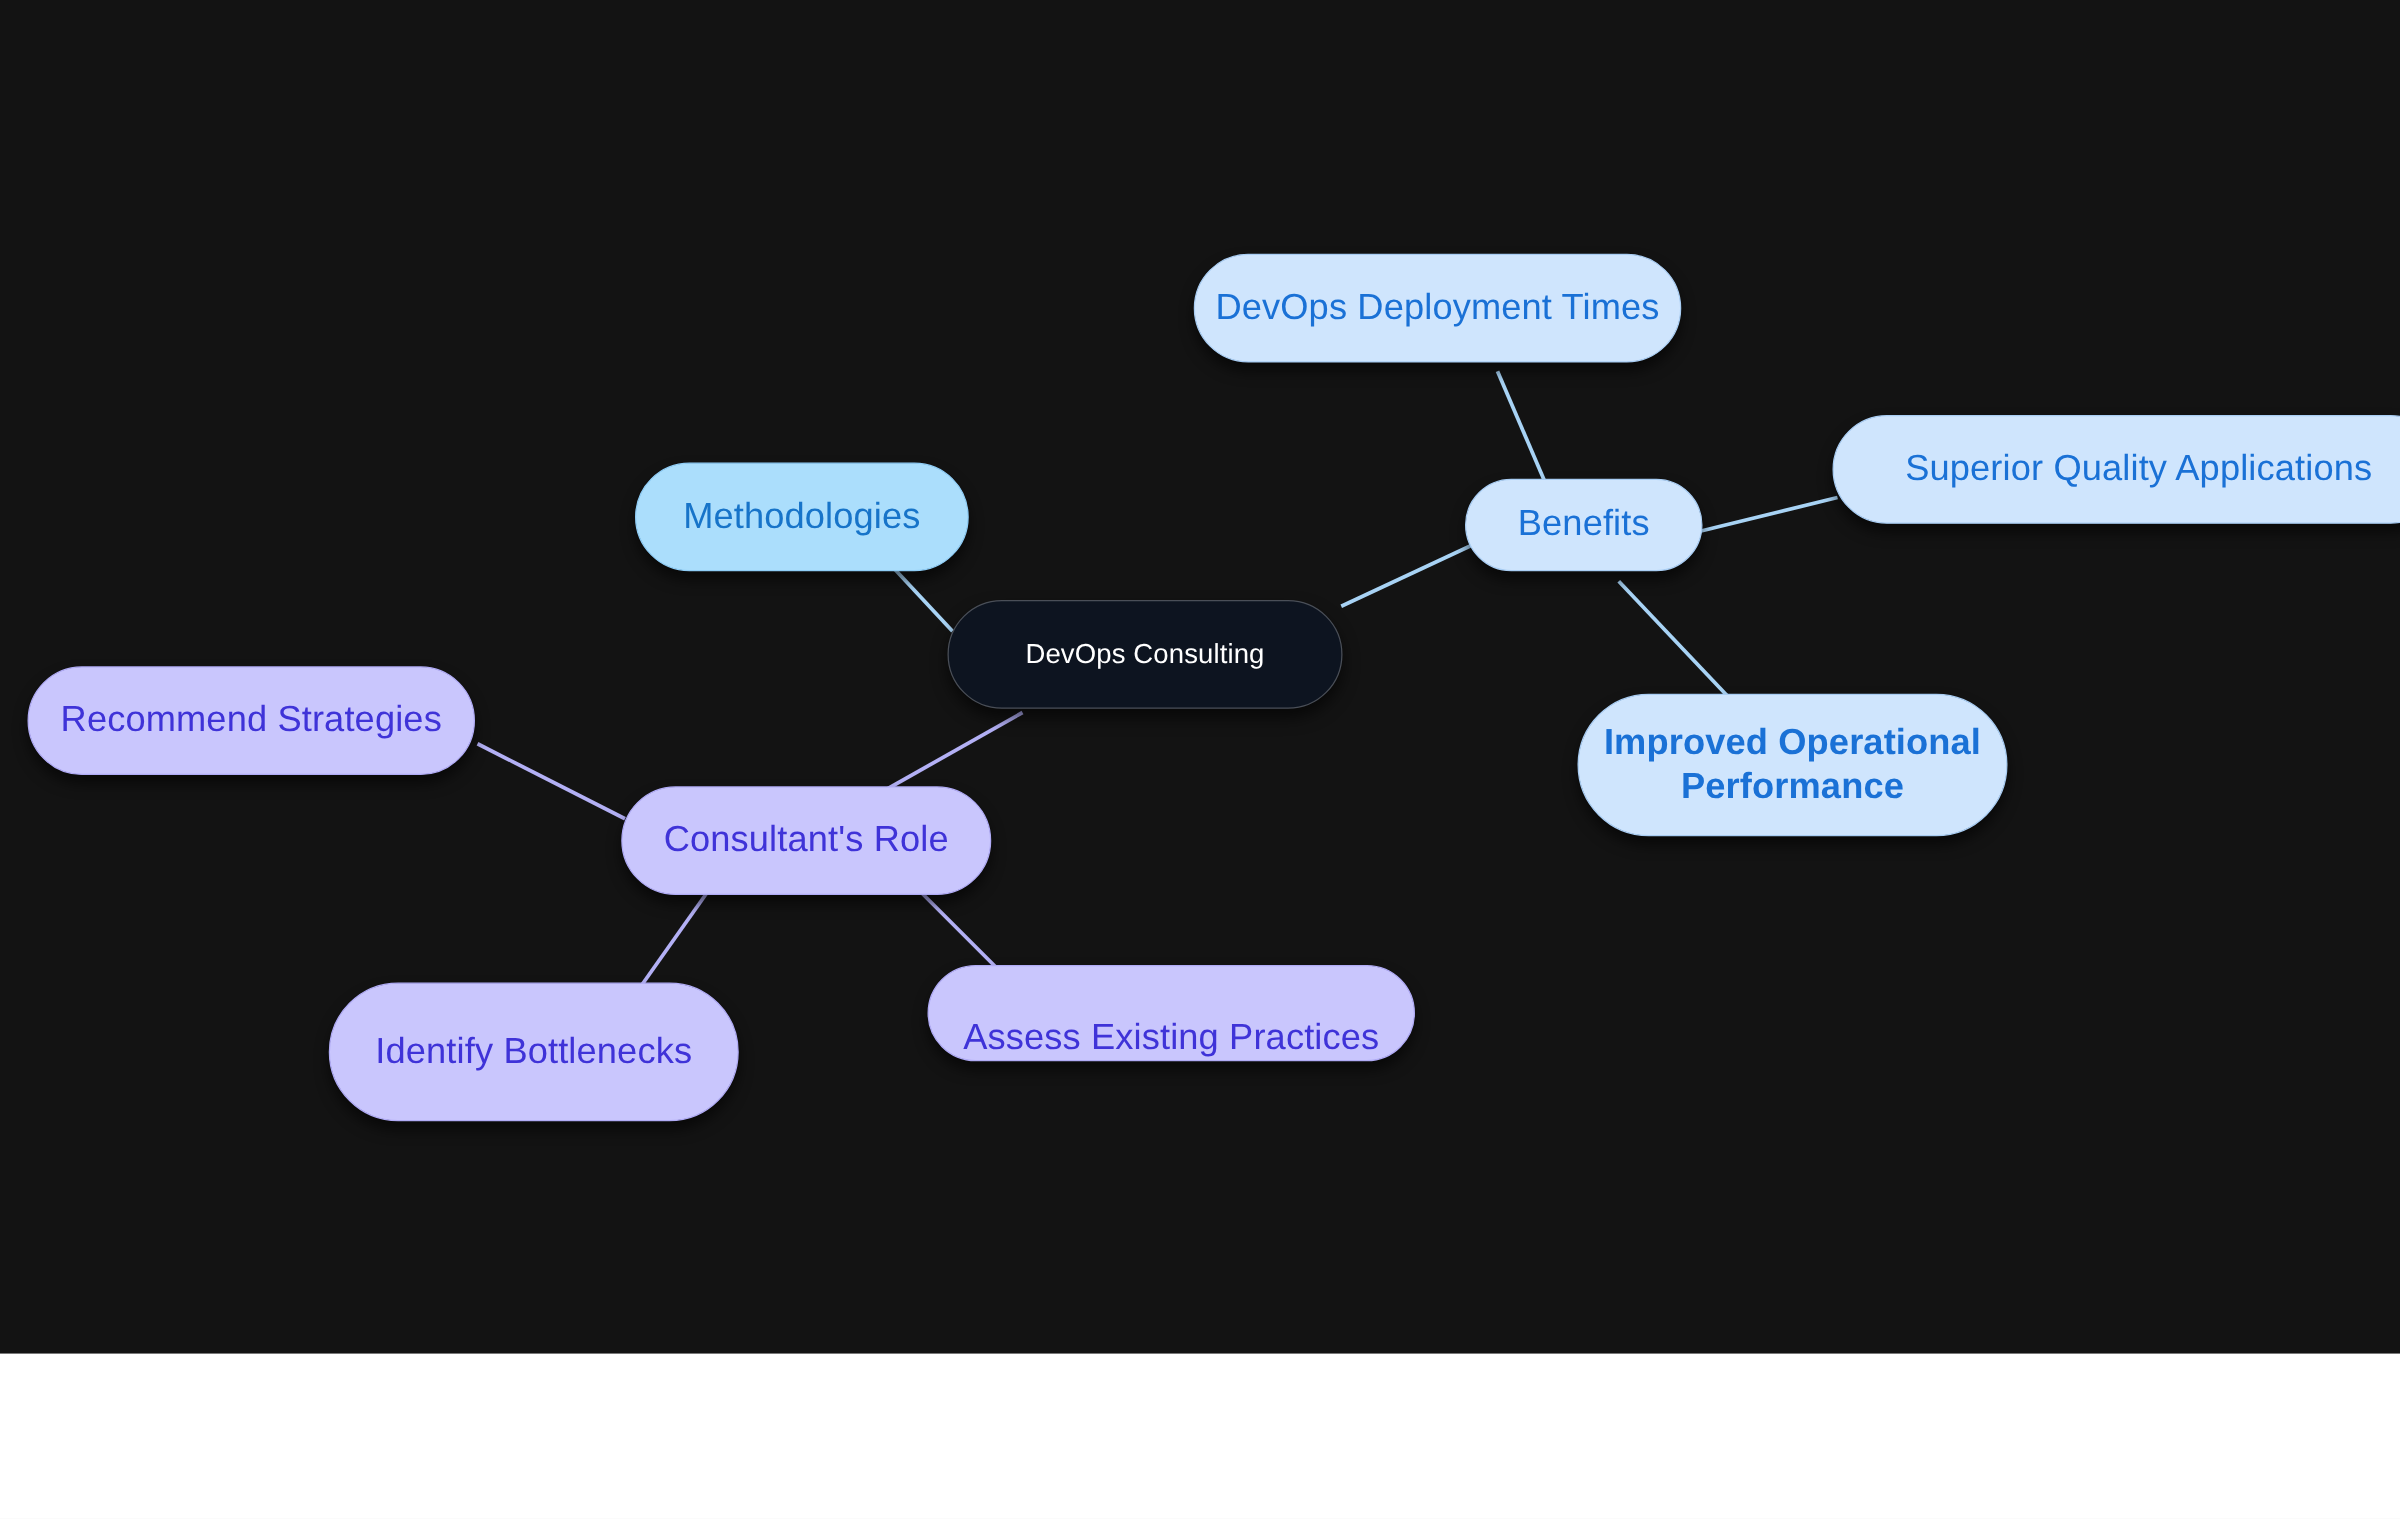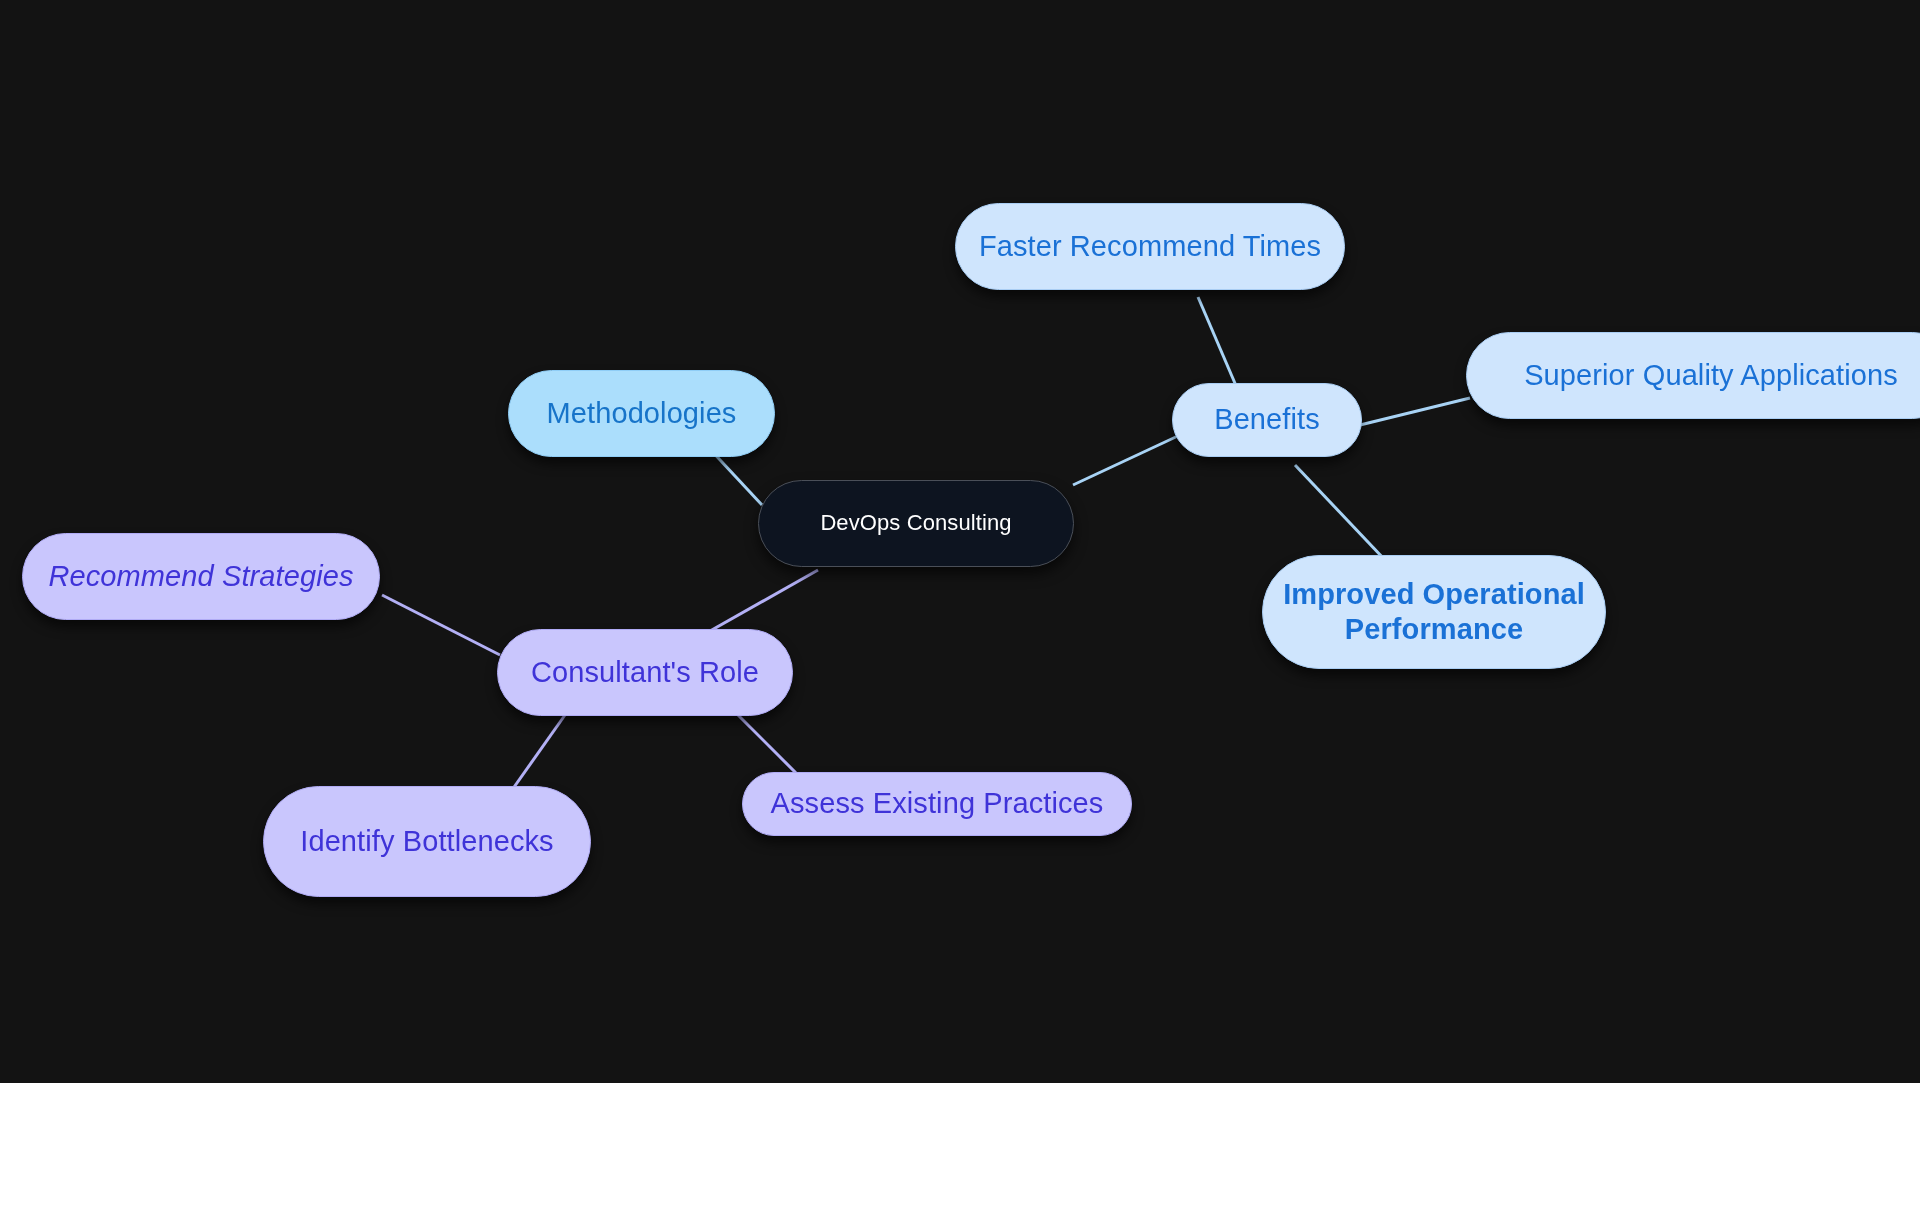--- a/index.html
+++ b/index.html
@@ -113,45 +113,45 @@
 
     <div class="node blue-mid" style="left:508px; top:342px; width:267px; height:87px;margin-top:28px;">
       <span>Methodologies</span>
     </div>
 
     <div class="node blue-light" style="left:1172px; top:383px; width:190px; height:74px;">
       <span>Benefits</span>
     </div>
 
     <div class="node blue-light" style="left:955px; top:203px; width:390px; height:87px;">
-      <span>Faster Recommend Times</span>
+      <span>DevOps Deployment Times</span>
     </div>
 
     <div class="node blue-light" style="left:1466px; top:332px; width:490px; height:87px;">
       <span>Superior Quality Applications</span>
     </div>
 
     <div class="node blue-light" style="left:1262px; top:555px; width:344px; height:114px;font-weight:bold;">
       <span>Improved Operational
 Performance</span>
     </div>
 
     <div class="node purple" style="left:497px; top:629px; width:296px; height:87px;text-align:center;">
       <span>Consultant's Role</span>
     </div>
 
-    <div class="node purple" style="left:22px; top:533px; width:358px; height:87px;font-style:italic;">
+    <div class="node purple" style="left:22px; top:533px; width:358px; height:87px;">
       <span>Recommend Strategies</span>
     </div>
 
     <div class="node purple" style="left:263px; top:786px; width:328px; height:111px;">
       <span>Identify Bottlenecks</span>
     </div>
 
-    <div class="node purple" style="left:742px; top:772px; width:390px; height:64px;">
+    <div class="node purple" style="left:742px; top:772px; width:390px; height:77px;align-items:flex-end;">
       <span>Assess Existing Practices</span>
     </div>
 
   </div>
 
   <div id="footer">
     
   </div>
 
 </div>

